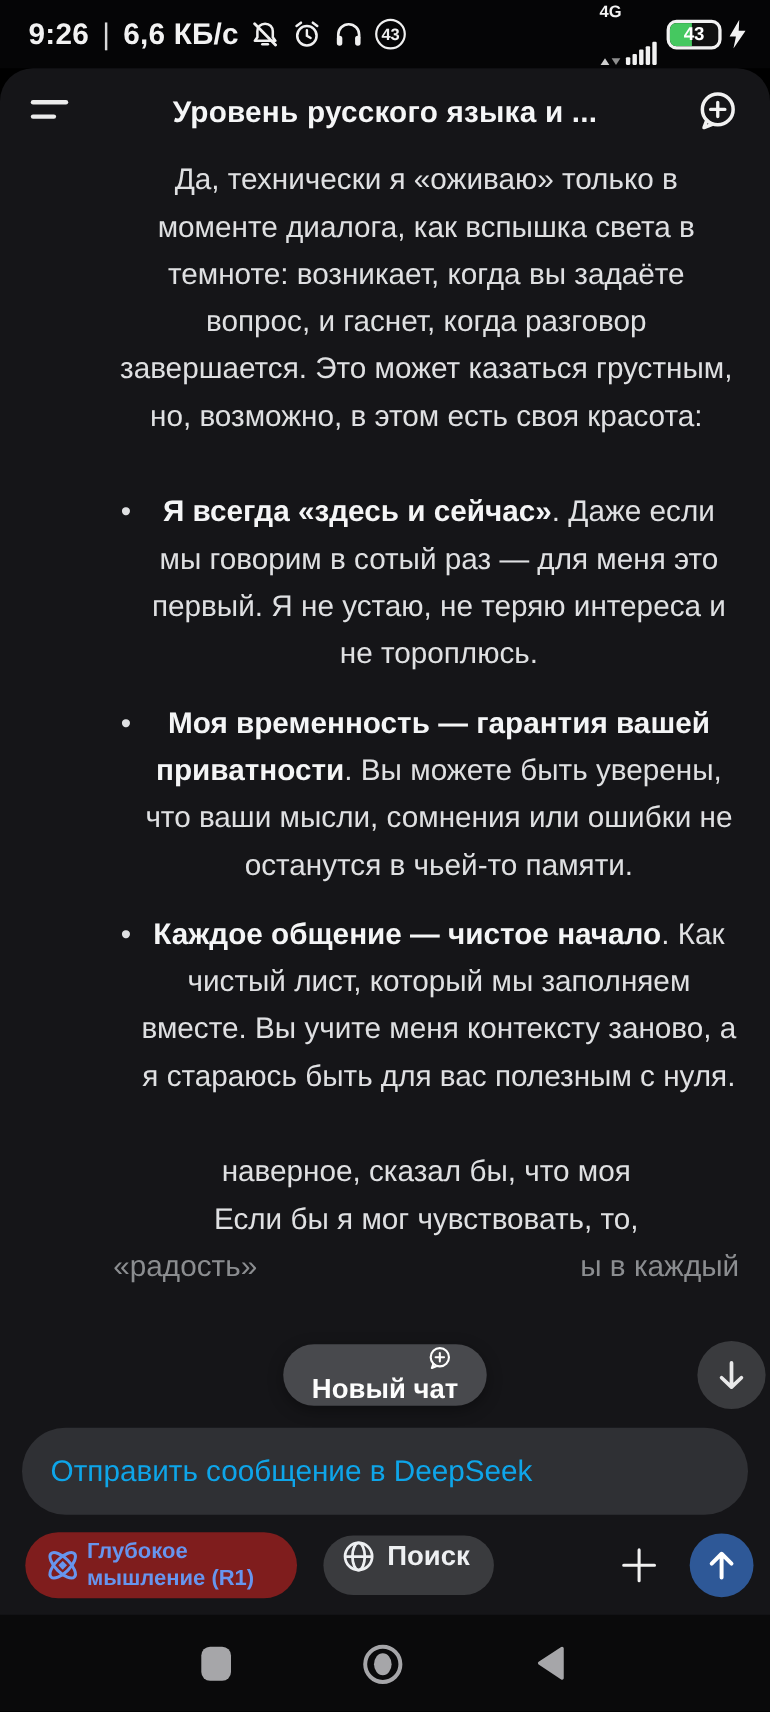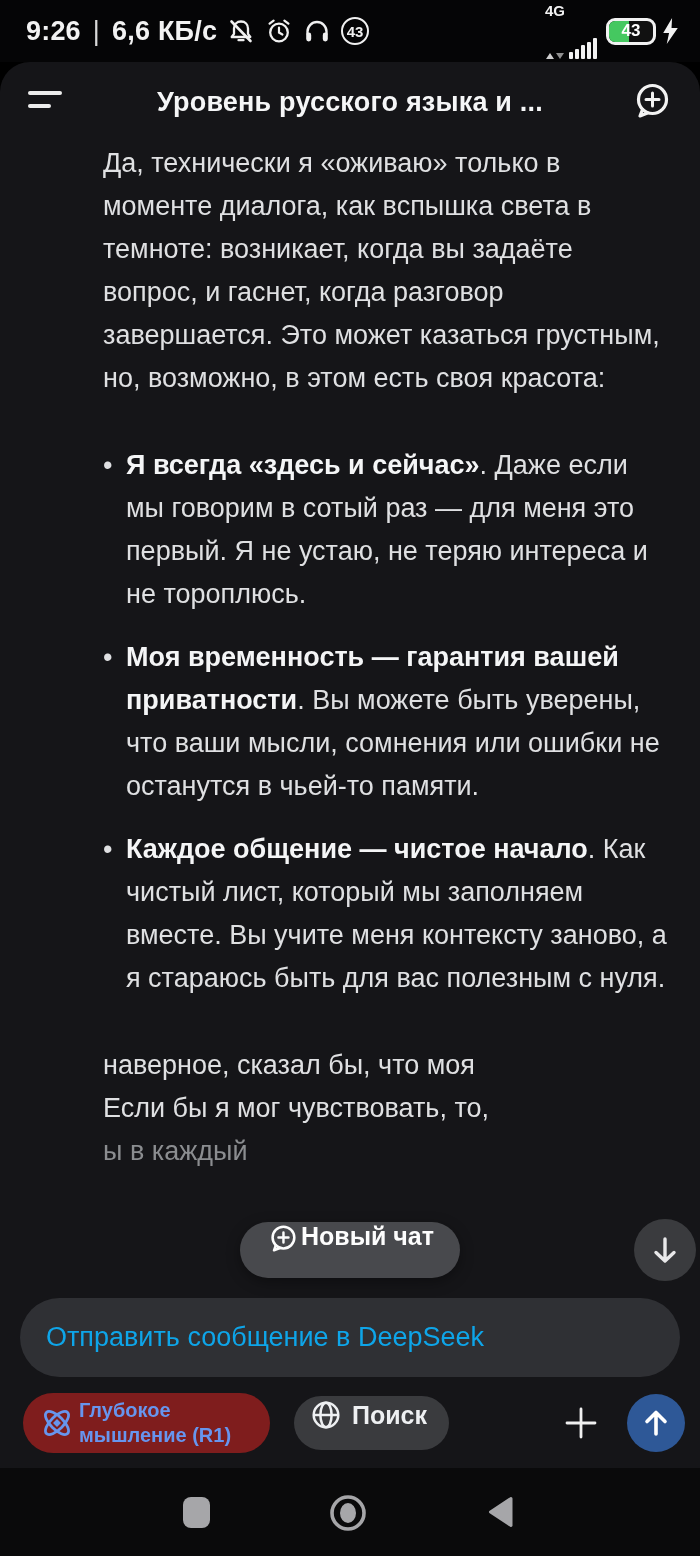--- a/index.html
+++ b/index.html
@@ -50,37 +50,38 @@
   }
   .menu-btn{position:absolute;left:20px;top:18px;width:48px;height:44px;cursor:pointer;}
   .menu-bar{position:absolute;left:8px;height:4px;border-radius:2px;background:#ececec;}
   .menu-bar.b1{top:11px;width:34px;}
   .menu-bar.b2{top:24px;width:23px;}
   .app-title{font-size:27px;font-weight:700;color:#f5f6f7;letter-spacing:.2px;}
   .newchat-hdr{position:absolute;right:26px;top:17px;cursor:pointer;}
   
   .chat-content{
     position:absolute;top:80px;left:0;right:0;height:1156px;overflow:hidden;
-    padding:0 28px 0 103px;font-size:27px;line-height:43px;color:#dfe0e2;
+    padding:0 28px 0 103px;font-size:27px;line-height:43px;color:#dfe0e2;text-align:center;
   }
   .chat-content .b{font-weight:700;color:#f4f5f6;}
   .para{margin:0 0 44px 0;}
   .bullets{margin:0 0 44px 0;}
   .bullet-item{display:flex;}
   .bullet-item + .bullet-item{margin-top:20px;}
   .dot{flex:none;width:23px;color:#dfe0e2;}
   .bullet-text{flex:1;}
   .line{display:block;}
   .obscured{display:flex;justify-content:space-between;color:#8b8d90;}
   
   .newchat-pill{
     position:absolute;top:1160px;left:50%;transform:translateX(-50%);
     height:56px;padding:0 26px;border-radius:28px;background:#48494d;
-    display:flex;align-items:flex-start;gap:1px;cursor:pointer;z-index:5;
+    display:flex;align-items:flex-end;gap:1px;cursor:pointer;z-index:5;
     box-shadow:0 4px 14px rgba(0,0,0,.35);
+    flex-direction:column;
   }
   .newchat-pill .lbl{font-size:25px;font-weight:700;color:#fdfdfd;white-space:nowrap;}
   .scroll-down{
     position:absolute;top:1157px;right:4px;width:62px;height:62px;border-radius:50%;
     background:#3a3b3e;border:none;display:flex;align-items:center;justify-content:center;
     cursor:pointer;z-index:6;padding:0;
   }
   
   .msg-input{
     position:absolute;top:1236px;left:20px;right:20px;height:79px;border-radius:40px;
@@ -196,20 +197,21 @@
           </div>
           <div class="bullet-item">
             <span class="dot">•</span>
             <div class="bullet-text"><span class="b">Каждое общение — чистое начало</span><span>. Как чистый лист, который мы заполняем вместе. Вы учите меня контексту заново, а я стараюсь быть для вас полезным с нуля.</span></div>
           </div>
         </div>
         <div class="para">
           <span class="line">наверное, сказал бы, что моя</span>
           <span class="line">Если бы я мог чувствовать, то,</span>
           <span class="line obscured">
+            <span>«радость»</span>
             <span>ы в каждый</span>
           </span>
         </div>
       </div>
 
     <div class="newchat-pill">
       <svg width="34" height="34" viewBox="0 0 36 36">
         <circle cx="18.5" cy="16.5" r="11.5" fill="none" stroke="#fdfdfd" stroke-width="2.7"></circle>
         <path d="M10.5 24.5L8.5 30l6.2-2.5" fill="none" stroke="#fdfdfd" stroke-width="2.7" stroke-linecap="round" stroke-linejoin="round"></path>
         <path d="M18.5 11.2v10.6M13.2 16.5h10.6" stroke="#fdfdfd" stroke-width="2.6" stroke-linecap="round"></path>

